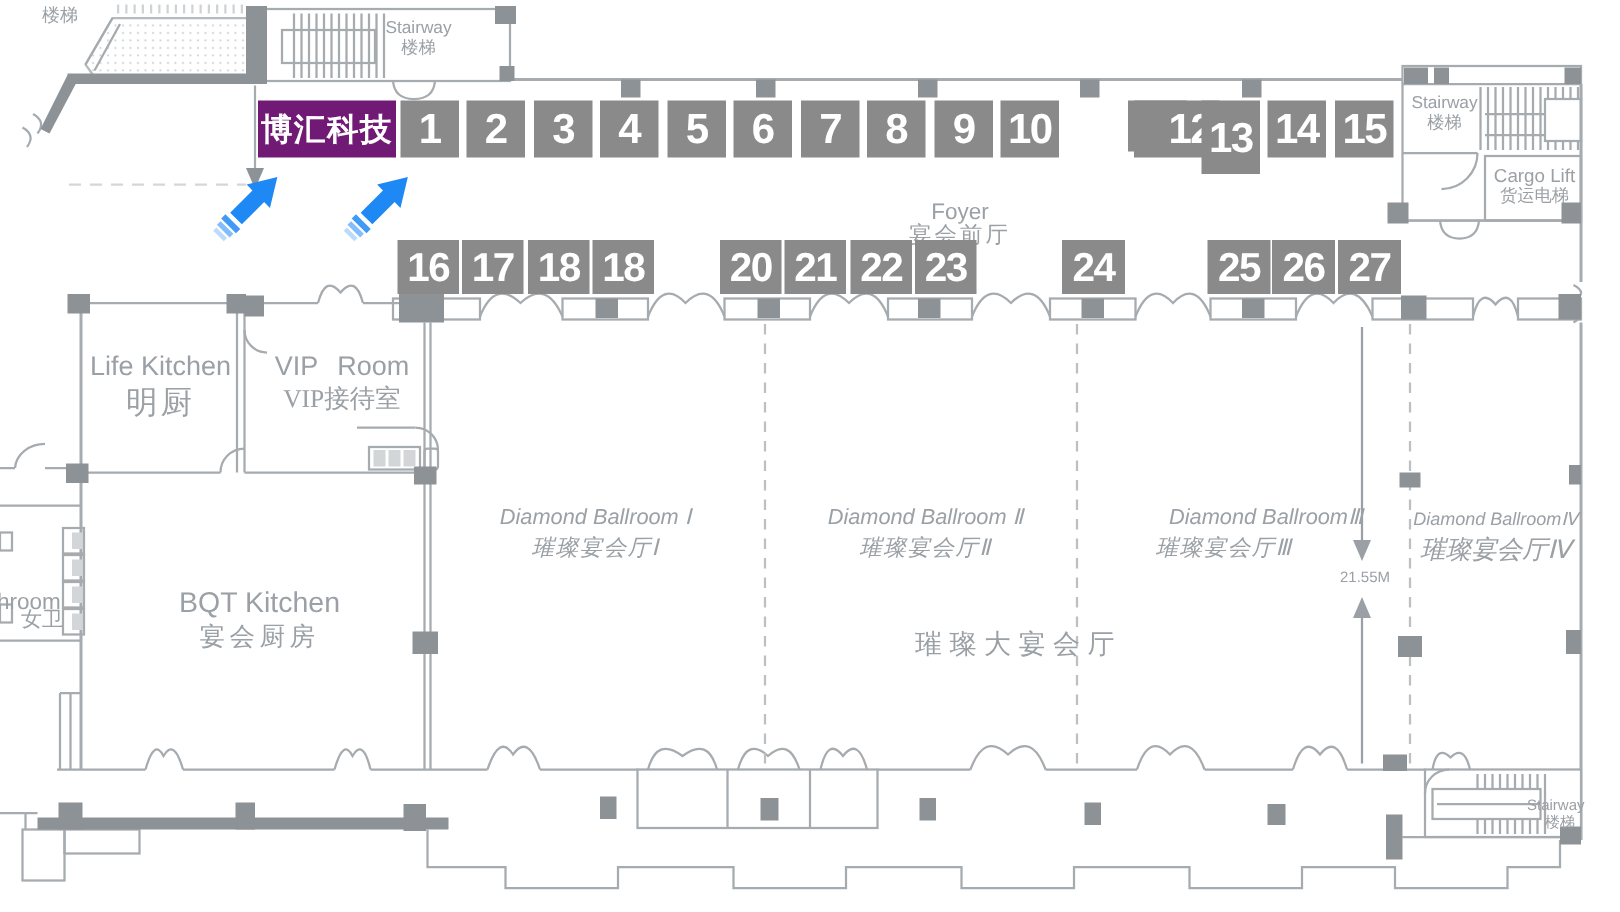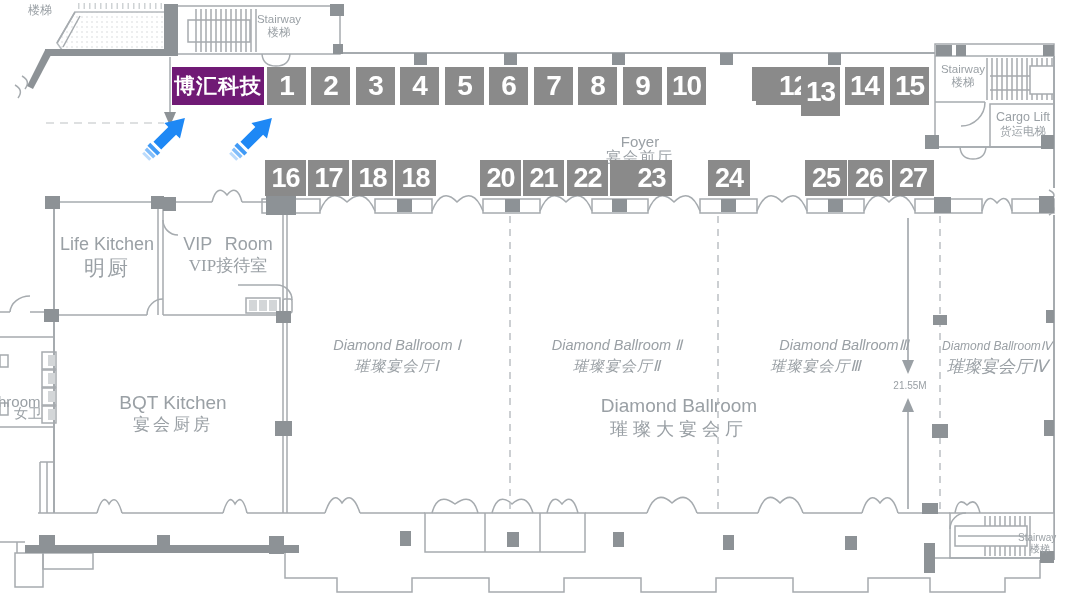--- a/index.html
+++ b/index.html
@@ -239,21 +239,21 @@
 <div class="booth" style="left:890px;top:67px;width:39px;height:38px;">15</div>
 
 <div class="booth r2" style="left:265px;top:160px;width:41px;height:36px;">16</div>
 <div class="booth r2" style="left:308px;top:160px;width:41px;height:36px;">17</div>
 <div class="booth r2" style="left:352px;top:160px;width:41px;height:36px;">18</div>
 <div class="booth r2" style="left:395px;top:160px;width:41px;height:36px;">18</div>
 
 <div class="booth r2" style="left:480px;top:160px;width:41px;height:36px;">20</div>
 <div class="booth r2" style="left:523px;top:160px;width:41px;height:36px;">21</div>
 <div class="booth r2" style="left:567px;top:160px;width:41px;height:36px;">22</div>
-<div class="booth r2" style="left:610px;top:160px;width:41px;height:36px;padding-left:21px;">23</div>
+<div class="booth r2" style="left:610px;top:160px;width:41px;height:36px;">23</div>
 
 <div class="booth r2" style="left:708px;top:160px;width:42px;height:36px;">24</div>
 
 <div class="booth r2" style="left:805px;top:160px;width:42px;height:36px;">25</div>
 <div class="booth r2" style="left:848px;top:160px;width:42px;height:36px;">26</div>
 <div class="booth r2" style="left:892px;top:160px;width:42px;height:36px;">27</div>
 
 <div class="lbl zh" style="left:28px;top:4px;font-size:12px;">楼梯</div>
 
 <div class="lbl ctr small" style="left:279px;top:13px;">Stairway</div>
@@ -285,21 +285,20 @@
 
 <div class="lbl ctr it" style="left:617px;top:338px;font-size:14.5px;">Diamond Ballroom Ⅱ</div>
 <div class="lbl ctr it zh" style="left:617px;top:359px;font-size:15px;letter-spacing:1px;">璀璨宴会厅Ⅱ</div>
 
 <div class="lbl ctr it" style="left:816px;top:338px;font-size:14.5px;margin-left:28px;">Diamond BallroomⅢ</div>
 <div class="lbl ctr it zh" style="left:816px;top:359px;font-size:15px;letter-spacing:1px;">璀璨宴会厅Ⅲ</div>
 
 <div class="lbl ctr it" style="left:997px;top:340px;font-size:12px;">Diamond BallroomⅣ</div>
 <div class="lbl ctr it zh" style="left:997px;top:358px;font-size:17px;">璀璨宴会厅Ⅳ</div>
 
-<div class="lbl ctr" style="left:679px;top:396px;font-size:19px;">Diamond Ballroom</div>
 <div class="lbl ctr zh" style="left:679px;top:420px;font-size:18px;letter-spacing:5px;">璀璨大宴会厅</div>
 
 <div class="lbl ctr" style="left:910px;top:381px;font-size:10px;">21.55M</div>
 
 <div class="lbl" style="left:1018px;top:533px;font-size:10px;">Stairway</div>
 <div class="lbl zh" style="left:1030px;top:544px;font-size:10px;">楼梯</div>
 
 </div>
 
 </body></html>

